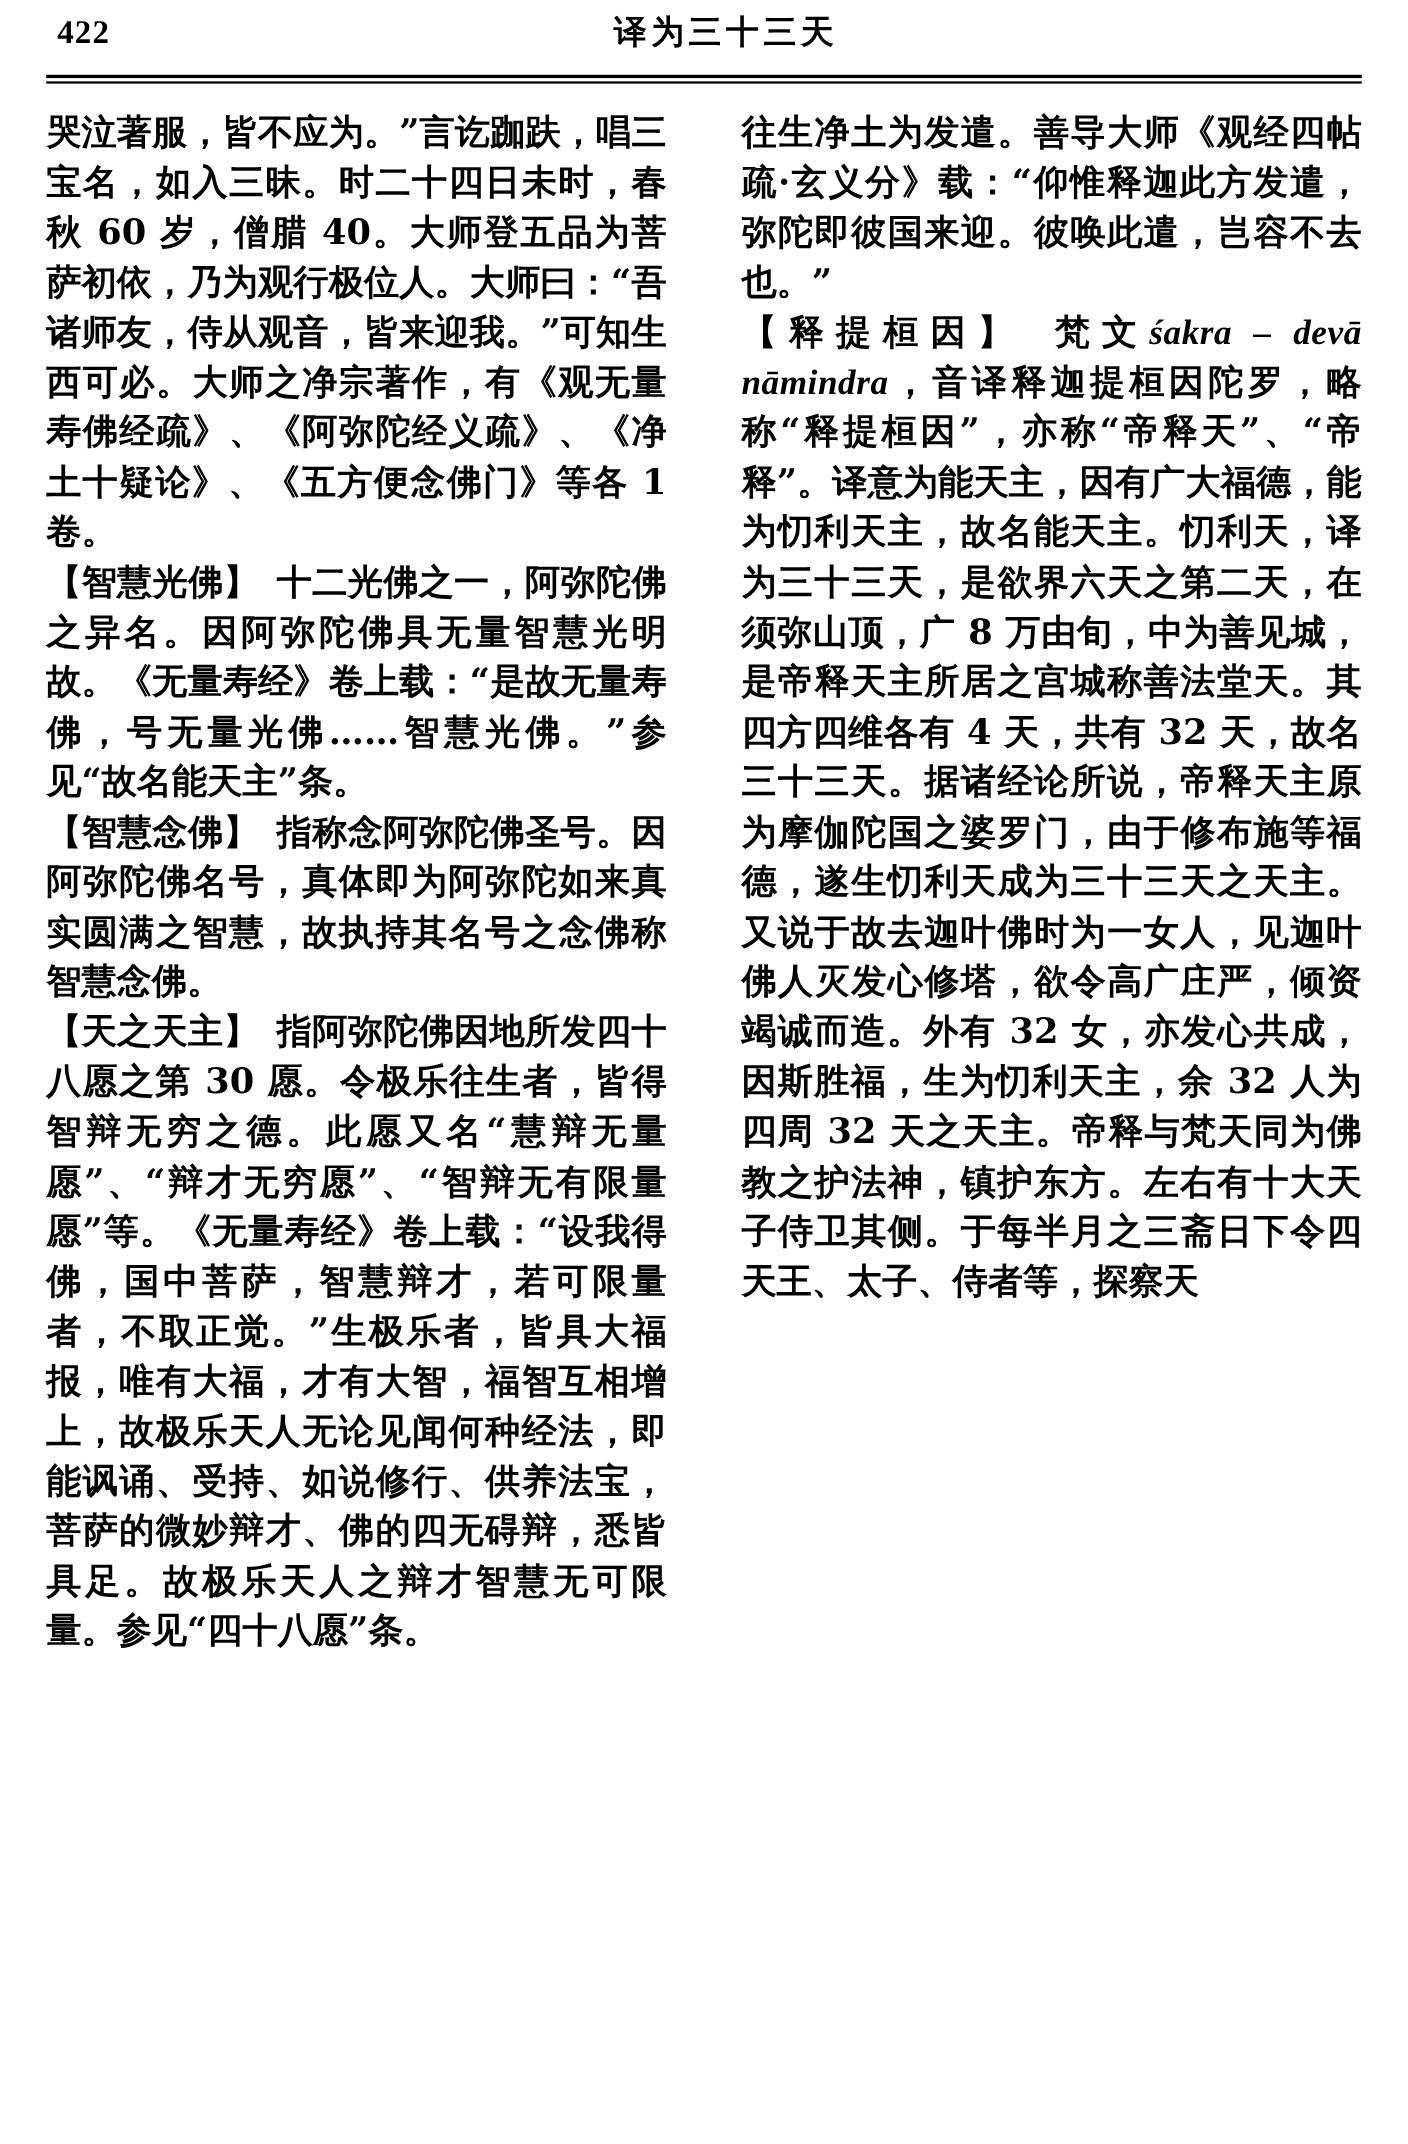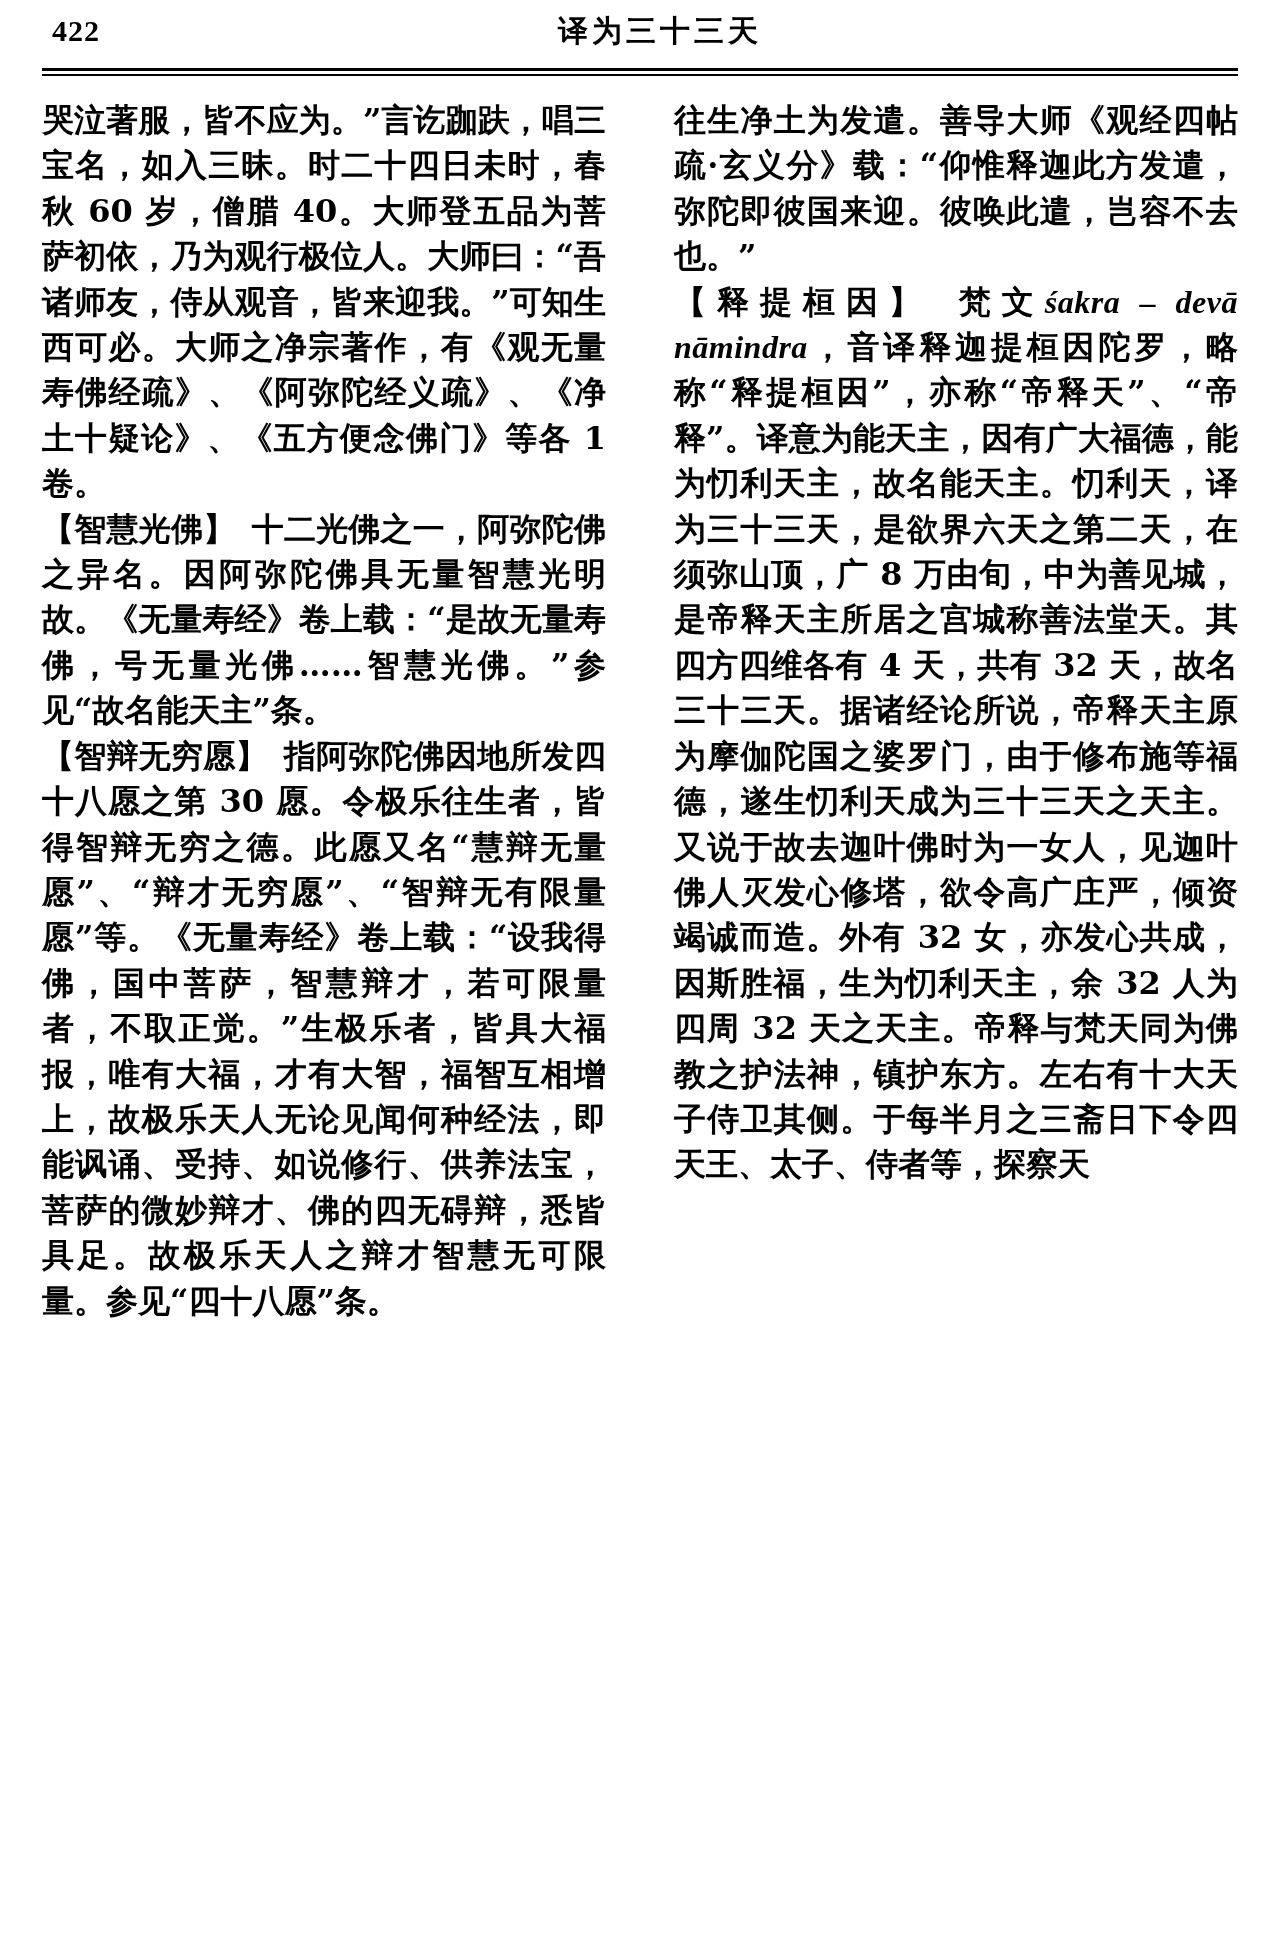--- a/index.html
+++ b/index.html
@@ -18,23 +18,23 @@
   .page {
     width: 1280px;
     height: 1949px;
     box-sizing: border-box;
     padding: 0 42px;
     position: relative;
   }
   
   .header {
     display: flex;
-    align-items: flex-start;
+    align-items: center;
     height: 62px;
-    padding: 16px 10px 0 10px;
+    padding: 4px 10px 0 10px;
     box-sizing: border-box;
     position: relative;
   }
   .folio {
     font-size: 30px;
     font-weight: bold;
     font-family: "Liberation Serif", "DejaVu Serif", serif;
     letter-spacing: 1px;
     line-height: 1;
     padding-bottom: 6px;
@@ -114,22 +114,23 @@
 
   <div class="columns">
 
     <div class="col left">
 
       <p class="para"><span>哭泣著服，皆不应为。”言讫跏趺，唱三宝名，如入三昧。时二十四日未时，春秋 60 岁，僧腊 40。大师登五品为菩萨初依，乃为观行极位人。大师曰：“吾诸师友，侍从观音，皆来迎我。”可知生西可必。大师之净宗著作，有《观无量寿佛经疏》、《阿弥陀经义疏》、《净土十疑论》、《五方便念佛门》等各 1 卷。</span></p>
 
 
       <p class="para"><span class="entry-head">【智慧光佛】</span><span class="sp"></span><span>十二光佛之一，阿弥陀佛之异名。因阿弥陀佛具无量智慧光明故。《无量寿经》卷上载：“是故无量寿佛，号无量光佛……智慧光佛。”参见“故名能天主”条。</span></p>
 
+      <p class="para"><span class="entry-head">【智慧念佛】</span><span class="sp"></span><span>指称念阿弥陀佛圣号。因阿弥陀佛名号，真体即为阿弥陀如来真实圆满之智慧，故执持其名号之念佛称智慧念佛。</span></p>
 
-      <p class="para"><span class="entry-head">【智辩无穷愿】</span><span class="sp"></span><span>指阿弥陀佛因地所发四十八愿之第 30 愿。令极乐往生者，皆得智辩无穷之德。此愿又名“慧辩无量愿”、“辩才无穷愿”、“智辩无有限量愿”等。《无量寿经》卷上载：“设我得佛，国中菩萨，智慧辩才，若可限量者，不取正觉。”生极乐者，皆具大福报，唯有大福，才有大智，福智互相增上，故极乐天人无论见闻何种经法，即能讽诵、受持、如说修行、供养法宝，菩萨的微妙辩才、佛的四无碍辩，悉皆具足。故极乐天人之辩才智慧无可限量。参见“四十八愿”条。</span></p>
+      <p class="para"><span class="entry-head">【天之天主】</span><span class="sp"></span><span>指阿弥陀佛因地所发四十八愿之第 30 愿。令极乐往生者，皆得智辩无穷之德。此愿又名“慧辩无量愿”、“辩才无穷愿”、“智辩无有限量愿”等。《无量寿经》卷上载：“设我得佛，国中菩萨，智慧辩才，若可限量者，不取正觉。”生极乐者，皆具大福报，唯有大福，才有大智，福智互相增上，故极乐天人无论见闻何种经法，即能讽诵、受持、如说修行、供养法宝，菩萨的微妙辩才、佛的四无碍辩，悉皆具足。故极乐天人之辩才智慧无可限量。参见“四十八愿”条。</span></p>
 
 
     </div>
 
     <div class="col right">
 
       <p class="para"><span>往生净土为发遣。善导大师《观经四帖疏·玄义分》载：“仰惟释迦此方发遣，弥陀即彼国来迎。彼唤此遣，岂容不去也。”</span></p>
 
 
       <p class="para"><span class="entry-head">【释提桓因】</span><span class="sp"></span><span>梵文</span><span class="latin">śakra – devā nāmindra</span><span>，音译释迦提桓因陀罗，略称“释提桓因”，亦称“帝释天”、“帝释”。译意为能天主，因有广大福德，能为忉利天主，故名能天主。忉利天，译为三十三天，是欲界六天之第二天，在须弥山顶，广 8 万由旬，中为善见城，是帝释天主所居之宫城称善法堂天。其四方四维各有 4 天，共有 32 天，故名三十三天。据诸经论所说，帝释天主原为摩伽陀国之婆罗门，由于修布施等福德，遂生忉利天成为三十三天之天主。又说于故去迦叶佛时为一女人，见迦叶佛人灭发心修塔，欲令高广庄严，倾资竭诚而造。外有 32 女，亦发心共成，因斯胜福，生为忉利天主，余 32 人为四周 32 天之天主。帝释与梵天同为佛教之护法神，镇护东方。左右有十大天子侍卫其侧。于每半月之三斋日下令四天王、太子、侍者等，探察天</span></p>

